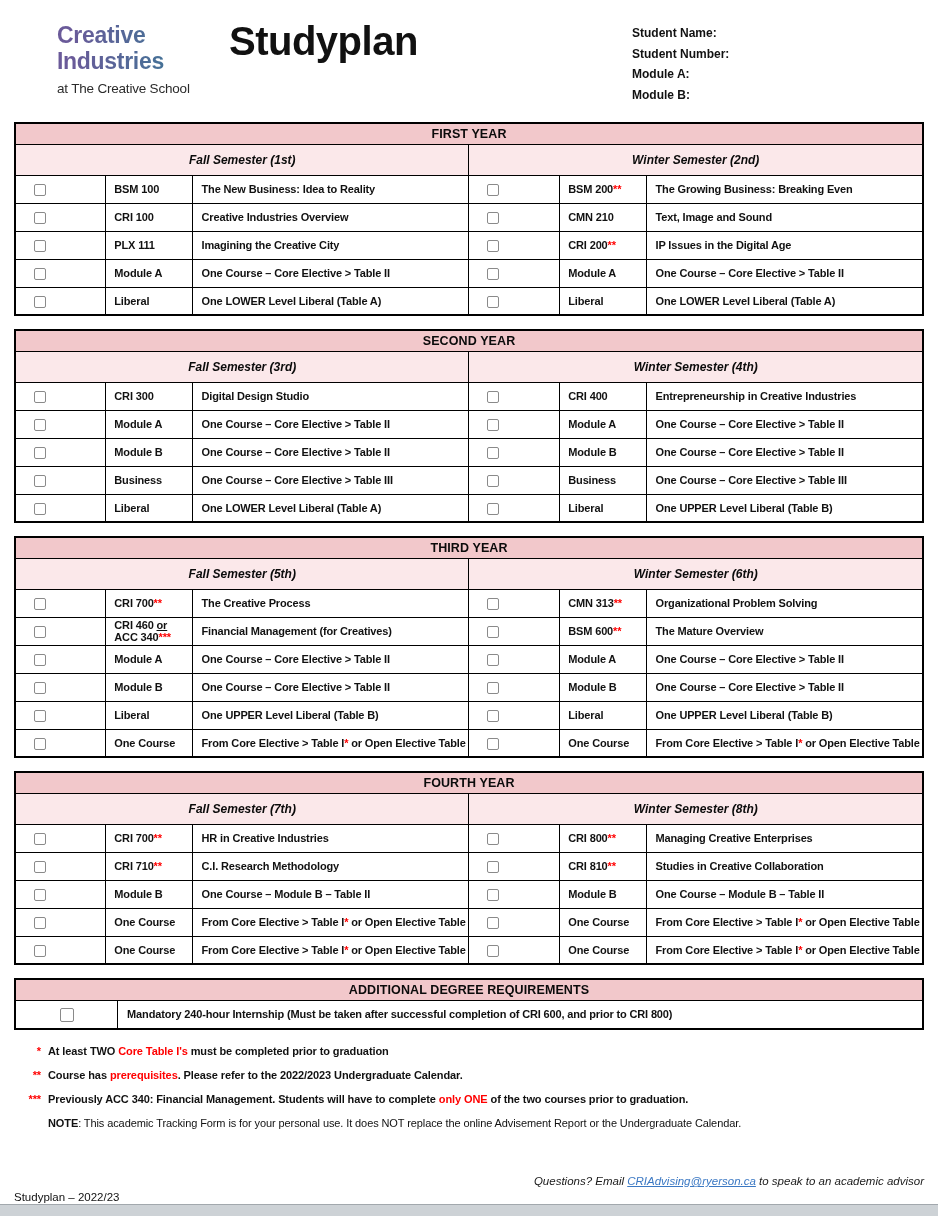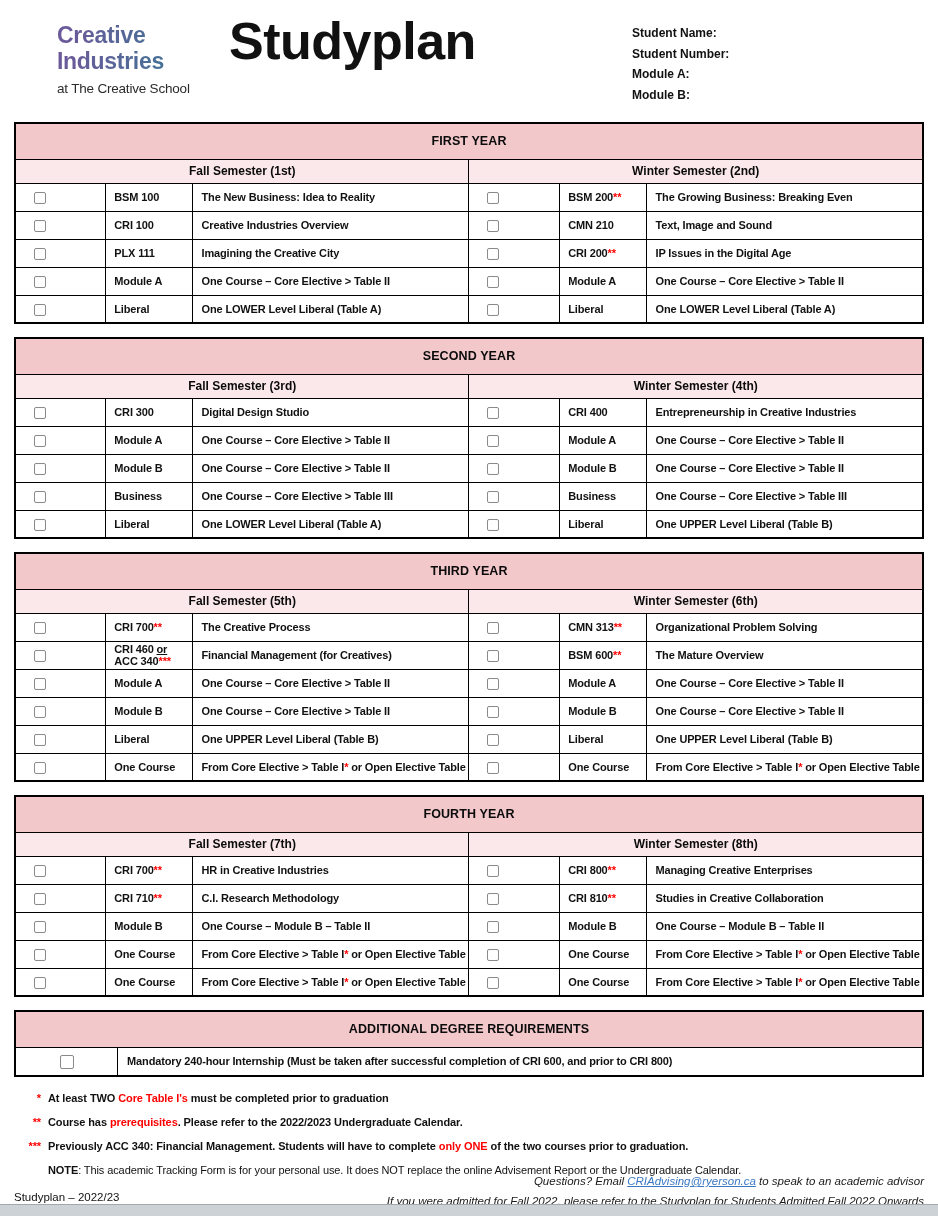--- a/index.html
+++ b/index.html
@@ -11,36 +11,36 @@
   .top { display:flex; align-items:flex-start; padding:16px 14px 0 33px; height:122px;margin-left:24px; }
   .logo { width:172px; flex:0 0 172px; padding-top:6px; }
   .logo-line { font-size:23px; font-weight:700; line-height:26px; letter-spacing:-0.3px;
     color:#4a7a96; }
   @supports ((-webkit-background-clip:text) or (background-clip:text)) {
     .logo-line { background:linear-gradient(90deg,#6a5a99 8%,#2f7f95 95%);
       -webkit-background-clip:text; background-clip:text; color:transparent; }
   }
   .logo-tag { font-size:13.5px; color:#2b2b2b; margin-top:7px; letter-spacing:-0.2px; white-space:nowrap; }
   .title-block { flex:1 1 auto; padding-top:2px; }
-  .page-title { font-size:52px; font-weight:700; color:#111; letter-spacing:-0.5px; line-height:46px; }
+  .page-title { font-size:40px; font-weight:700; color:#111; letter-spacing:-0.5px; line-height:46px; }
   .banner { display:inline-block; background:#ffff00; color:#ff0000; font-weight:700;
     font-size:18px; padding:4px 11px 6px 9px; margin-top:5px; letter-spacing:-0.2px; }
   .banner .und { text-decoration:underline; }
   .student-fields { flex:0 0 292px; padding-top:7px; }
   .sfield { font-size:12px; font-weight:700; color:#111; line-height:20.5px; }
 
   
   main { padding:0 14px; }
   table.yr { width:100%; border-collapse:collapse; border:2px solid #000; margin-bottom:13px;
     table-layout:fixed; }
   table.yr th, table.yr td { border:1px solid #000; }
   .yr-title { background:#f2c8cb; font-size:12.5px; font-weight:700; color:#0b0b0b;
-    text-align:center; height:36px; letter-spacing:0.1px; }
+    text-align:center; height:21px; letter-spacing:0.1px; }
   .sem { background:#fbe8ea; font-size:12px; font-weight:700; color:#0b0b0b;
-    text-align:center; height:24px; }
+    text-align:center; height:31px;font-style:italic; }
   td.chk { height:28px; text-align:left; padding-left:18px; background:#fff; }
   td.code { font-size:11px; font-weight:700; color:#111; padding-left:8px; background:#fff;
     letter-spacing:-0.15px; line-height:12px; }
   td.desc { font-size:11px; font-weight:700; color:#111; padding-left:9px; background:#fff;
     letter-spacing:-0.15px; }
   .red { color:#ff0000; }
   .und { text-decoration:underline; }
   .b { font-weight:700; }
   input.box { appearance:none; -webkit-appearance:none; width:12px; height:12px;
     border:1.5px solid #8a8a8a; border-radius:2px; background:#fff; vertical-align:middle; cursor:pointer; }
@@ -381,18 +381,17 @@
       <span><span>Previously ACC 340: Financial Management. Students will have to complete </span><span class="red">only ONE</span><span> of the two courses prior to graduation.</span></span>
     </div>
     <div class="fn note">
       <span class="mark"></span>
       <span><span class="b">NOTE</span><span>: This academic Tracking Form is for your personal use. It does NOT replace the online Advisement Report or the Undergraduate Calendar.</span></span>
     </div>
   </section>
 
   <div class="footer">
     <div class="footer-right"><span>Questions? Email </span><a class="link" href="#">CRIAdvising@ryerson.ca</a><span> to speak to an academic advisor</span></div>
-    <div class="footer-right">If you were admitted for Fall 2022, please refer to the Studyplan for Students Admitted Fall 2022 Onwards</div>
     <span class="footer-left">Studyplan – 2022/23</span>
   </div>
 
   <div class="bottom-bar"></div>
 </div>
 
 </body></html>

